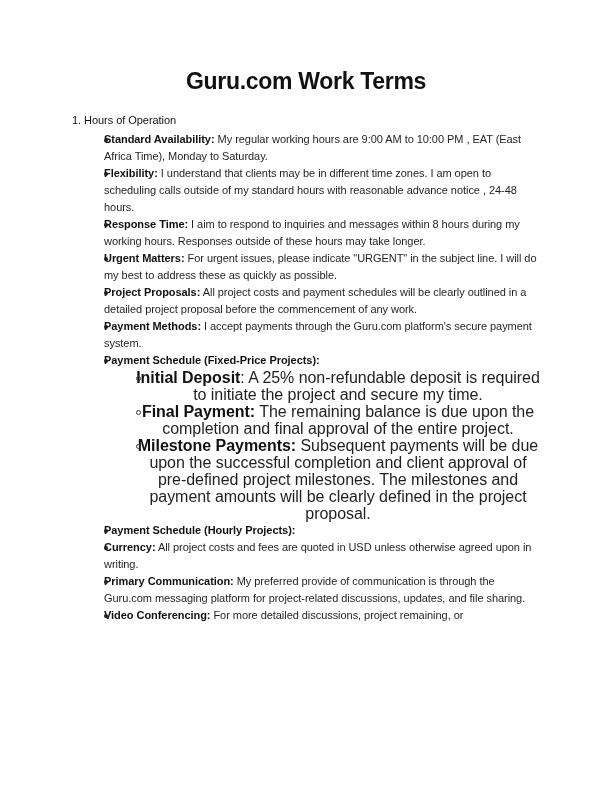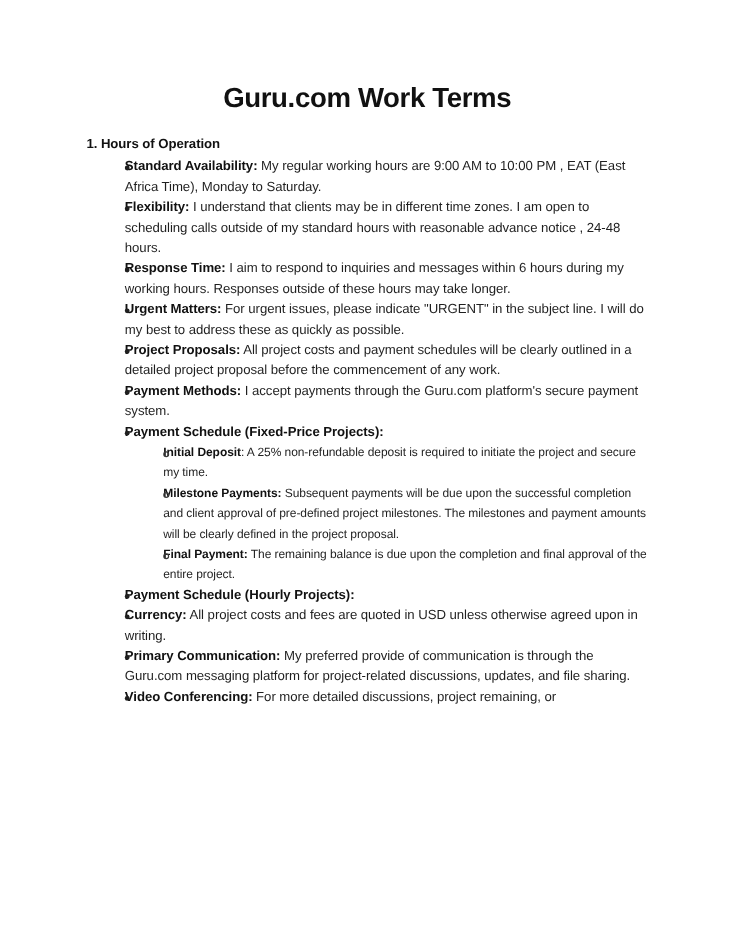--- a/index.html
+++ b/index.html
@@ -35,21 +35,21 @@
     padding-top: 66px;
     line-height: 30px;
   }
 
   .body-area {
     padding: 0 72px 0 72px;
   }
 
   .section-heading {
     font-size: 11px;
-    font-weight: bold;
+    font-weight: normal;
     color: #111111;
     line-height: 16px;
     margin: 0;
     padding-top: 16px;
     padding-bottom: 3px;
     letter-spacing: -0.05px;
   }
 
   ul.level1 {
     list-style: none;
@@ -79,26 +79,27 @@
   }
 
   ul.level2 {
     list-style: none;
     margin: 0;
     padding: 0 0 0 20px;
   }
 
   ul.level2 > li {
     position: relative;
-    font-size: 10px;
+    font-size: 16px;
     line-height: 17px;
     color: #1f1f1f;
     padding-left: 12px;
     margin: 0;
     letter-spacing: -0.05px;
+    text-align: center;
   }
 
   ul.level2 > li > .line-content::before {
     content: "";
     position: absolute;
     left: 0;
     top: 6.5px;
     width: 3.2px;
     height: 3.2px;
     border-radius: 50%;
@@ -130,44 +131,44 @@
     <div id="sections-root">
         <div class="section-heading">1. Hours of Operation</div>
         <ul class="level1">
           <li>
             <span class="line-content"><span class="lead">Standard Availability:</span><span class="rest"> My regular working hours are 9:00 AM to 10:00 PM , EAT (East Africa Time), Monday to Saturday.</span></span>
           </li>
           <li>
             <span class="line-content"><span class="lead">Flexibility:</span><span class="rest"> I understand that clients may be in different time zones. I am open to scheduling calls outside of my standard hours with reasonable advance notice , 24-48 hours.</span></span>
           </li>
           <li>
-            <span class="line-content"><span class="lead">Response Time:</span><span class="rest"> I aim to respond to inquiries and messages within 6 hours during my working hours. Responses outside of these hours may take longer.</span></span>
+            <span class="line-content"><span class="lead">Response Time:</span><span class="rest"> I aim to respond to inquiries and messages within 8 hours during my working hours. Responses outside of these hours may take longer.</span></span>
           </li>
           <li>
             <span class="line-content"><span class="lead">Urgent Matters:</span><span class="rest"> For urgent issues, please indicate "URGENT" in the subject line. I will do my best to address these as quickly as possible.</span></span>
           </li>
         </ul>
         <ul class="level1">
           <li>
             <span class="line-content"><span class="lead">Project Proposals:</span><span class="rest"> All project costs and payment schedules will be clearly outlined in a detailed project proposal before the commencement of any work.</span></span>
           </li>
           <li>
             <span class="line-content"><span class="lead">Payment Methods:</span><span class="rest"> I accept payments through the Guru.com platform's secure payment system.</span></span>
           </li>
           <li>
             <span class="line-content"><span class="lead">Payment Schedule (Fixed-Price Projects):</span><span class="rest"></span></span>
             <ul class="level2">
               <li>
                 <span class="line-content"><span class="lead">Initial Deposit</span><span class="rest">: A 25% non-refundable deposit is required to initiate the project and secure my time.</span></span>
               </li>
               <li>
-                <span class="line-content"><span class="lead">Milestone Payments:</span><span class="rest"> Subsequent payments will be due upon the successful completion and client approval of pre-defined project milestones. The milestones and payment amounts will be clearly defined in the project proposal.</span></span>
+                <span class="line-content"><span class="lead">Final Payment:</span><span class="rest"> The remaining balance is due upon the completion and final approval of the entire project.</span></span>
               </li>
               <li>
-                <span class="line-content"><span class="lead">Final Payment:</span><span class="rest"> The remaining balance is due upon the completion and final approval of the entire project.</span></span>
+                <span class="line-content"><span class="lead">Milestone Payments:</span><span class="rest"> Subsequent payments will be due upon the successful completion and client approval of pre-defined project milestones. The milestones and payment amounts will be clearly defined in the project proposal.</span></span>
               </li>
             </ul>
           </li>
           <li>
             <span class="line-content"><span class="lead">Payment Schedule (Hourly Projects):</span><span class="rest"></span></span>
           </li>
           <li>
             <span class="line-content"><span class="lead">Currency:</span><span class="rest"> All project costs and fees are quoted in USD unless otherwise agreed upon in writing.</span></span>
           </li>
         </ul>

